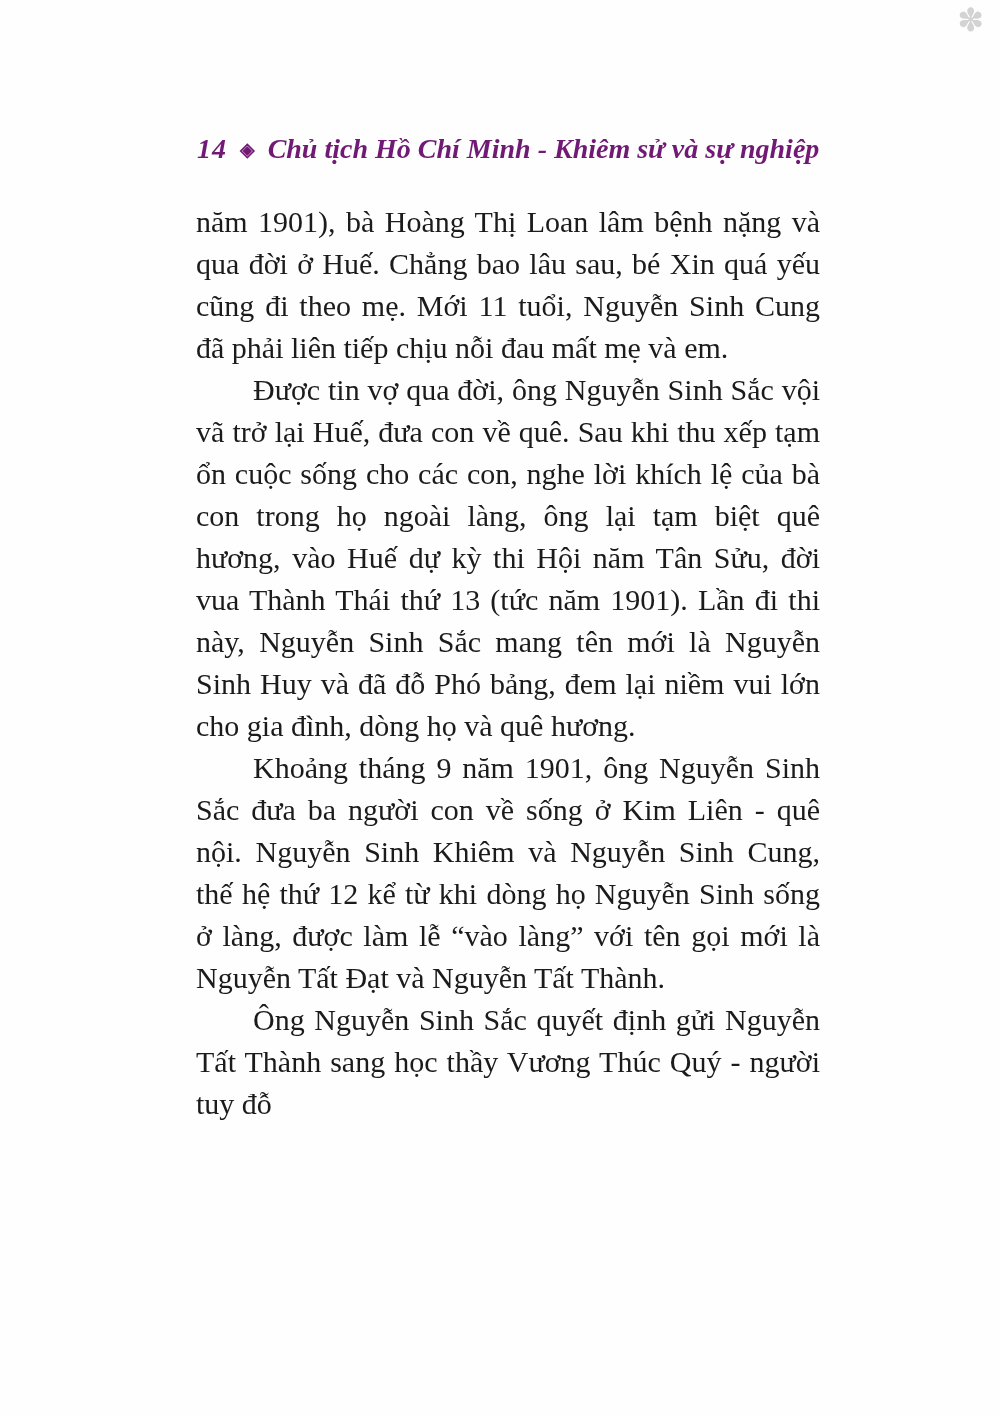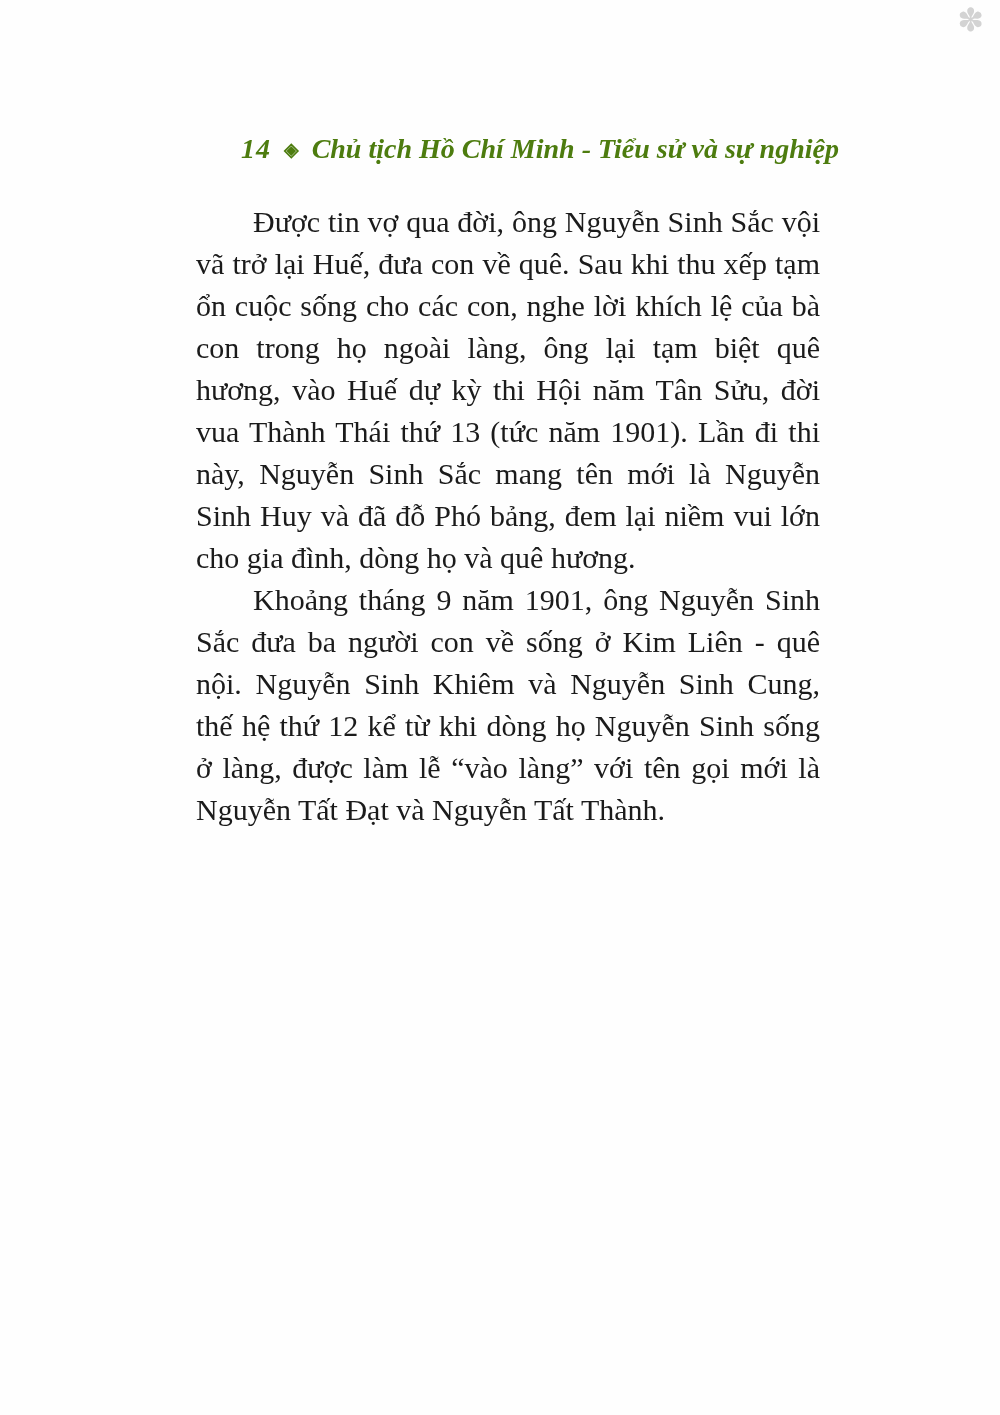--- a/index.html
+++ b/index.html
@@ -27,23 +27,22 @@
   .page-header {
     position: absolute;
     left: 197px;
     top: 133px;
     display: flex;
     align-items: baseline;
     gap: 13px;
     font-style: italic;
     font-weight: bold;
     font-size: 28px;
-    color: #4d7c0f;
+    color: #701a75;
     white-space: nowrap;
-    margin-left: 44px;
   }
   .page-header .page-number {
     letter-spacing: 1px;
   }
   .page-header .diamond {
     font-style: normal;
     font-size: 19px;
     position: relative;
     top: -2px;
   }
@@ -66,19 +65,21 @@
   }
 </style>
 </head>
 <body>
 
 <span class="watermark">✽</span>
 
 <div class="page-header">
   <span class="page-number">14</span>
   <span class="diamond">◈</span>
-  <span class="running-title">Chủ tịch Hồ Chí Minh - Tiểu sử và sự nghiệp</span>
+  <span class="running-title">Chủ tịch Hồ Chí Minh - Khiêm sử và sự nghiệp</span>
 </div>
 
 <div class="page-body">
+    <p class="para no-indent">năm 1901), bà Hoàng Thị Loan lâm bệnh nặng và qua đời ở Huế. Chẳng bao lâu sau, bé Xin quá yếu cũng đi theo mẹ. Mới 11 tuổi, Nguyễn Sinh Cung đã phải liên tiếp chịu nỗi đau mất mẹ và em.</p>
     <p class="para">Được tin vợ qua đời, ông Nguyễn Sinh Sắc vội vã trở lại Huế, đưa con về quê. Sau khi thu xếp tạm ổn cuộc sống cho các con, nghe lời khích lệ của bà con trong họ ngoài làng, ông lại tạm biệt quê hương, vào Huế dự kỳ thi Hội năm Tân Sửu, đời vua Thành Thái thứ 13 (tức năm 1901). Lần đi thi này, Nguyễn Sinh Sắc mang tên mới là Nguyễn Sinh Huy và đã đỗ Phó bảng, đem lại niềm vui lớn cho gia đình, dòng họ và quê hương.</p>
     <p class="para">Khoảng tháng 9 năm 1901, ông Nguyễn Sinh Sắc đưa ba người con về sống ở Kim Liên - quê nội. Nguyễn Sinh Khiêm và Nguyễn Sinh Cung, thế hệ thứ 12 kể từ khi dòng họ Nguyễn Sinh sống ở làng, được làm lễ “vào làng” với tên gọi mới là Nguyễn Tất Đạt và Nguyễn Tất Thành.</p>
+    <p class="para">Ông Nguyễn Sinh Sắc quyết định gửi Nguyễn Tất Thành sang học thầy Vương Thúc Quý - người tuy đỗ</p>
   </div>
 
 </body></html>

